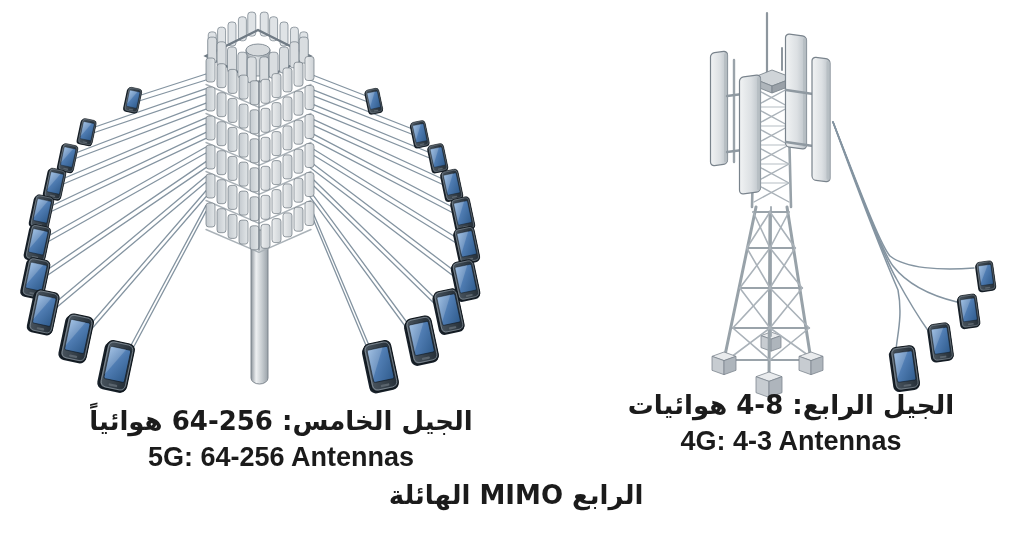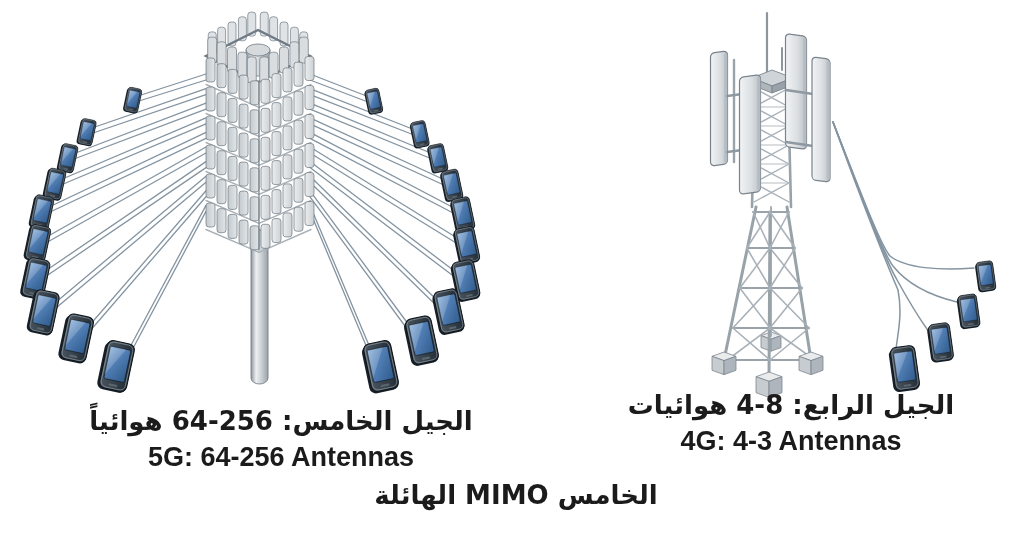--- a/index.html
+++ b/index.html
@@ -494,16 +494,16 @@
     <div class="ar" dir="rtl">الجيل الخامس: 256-64 هوائياً</div>
     <div class="en">5G: 64-256 Antennas</div>
   </div>
 
   <div class="lbl" style="left:791px;top:386px;">
     <div class="ar" dir="rtl">الجيل الرابع: 8-4 هوائيات</div>
     <div class="en">4G: 4-3 Antennas</div>
   </div>
 
   <div class="lbl" style="left:516px;top:476px;">
-    <div class="ar" dir="rtl">الخامس MIMO الهائلة</div>
+    <div class="ar" dir="rtl">الرابع MIMO الهائلة</div>
   </div>
 
 </div>
 
 </body></html>

